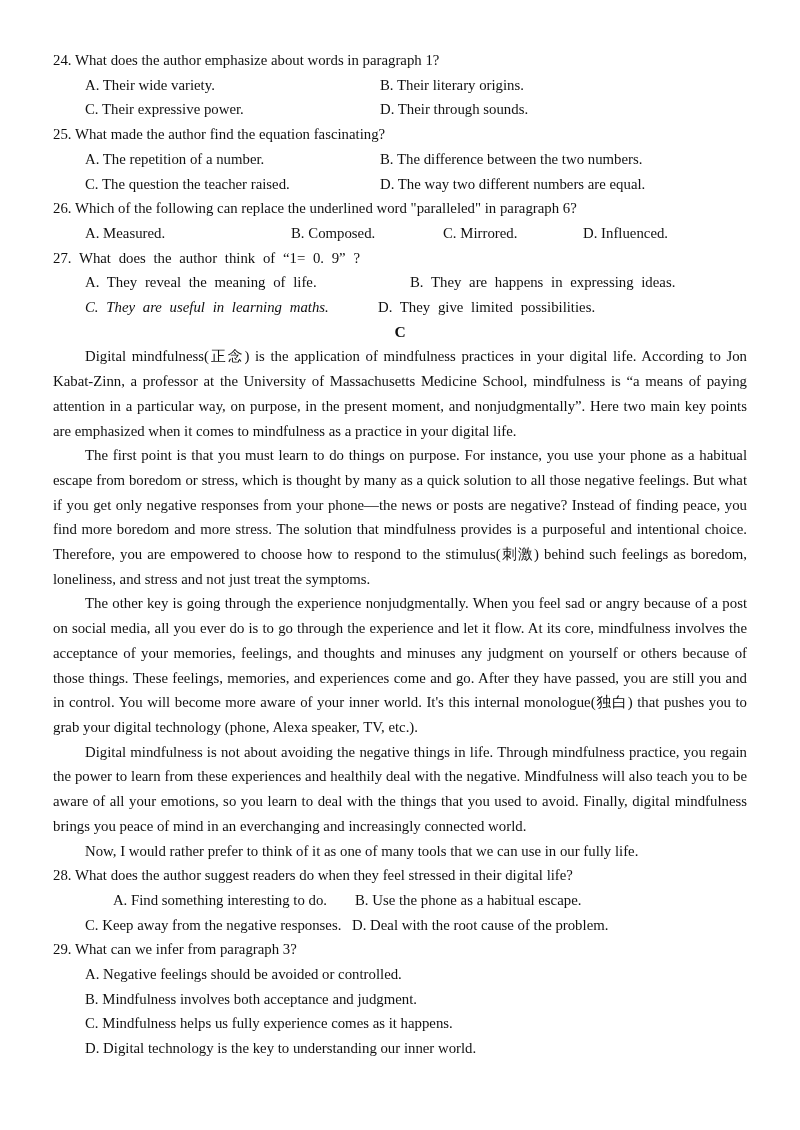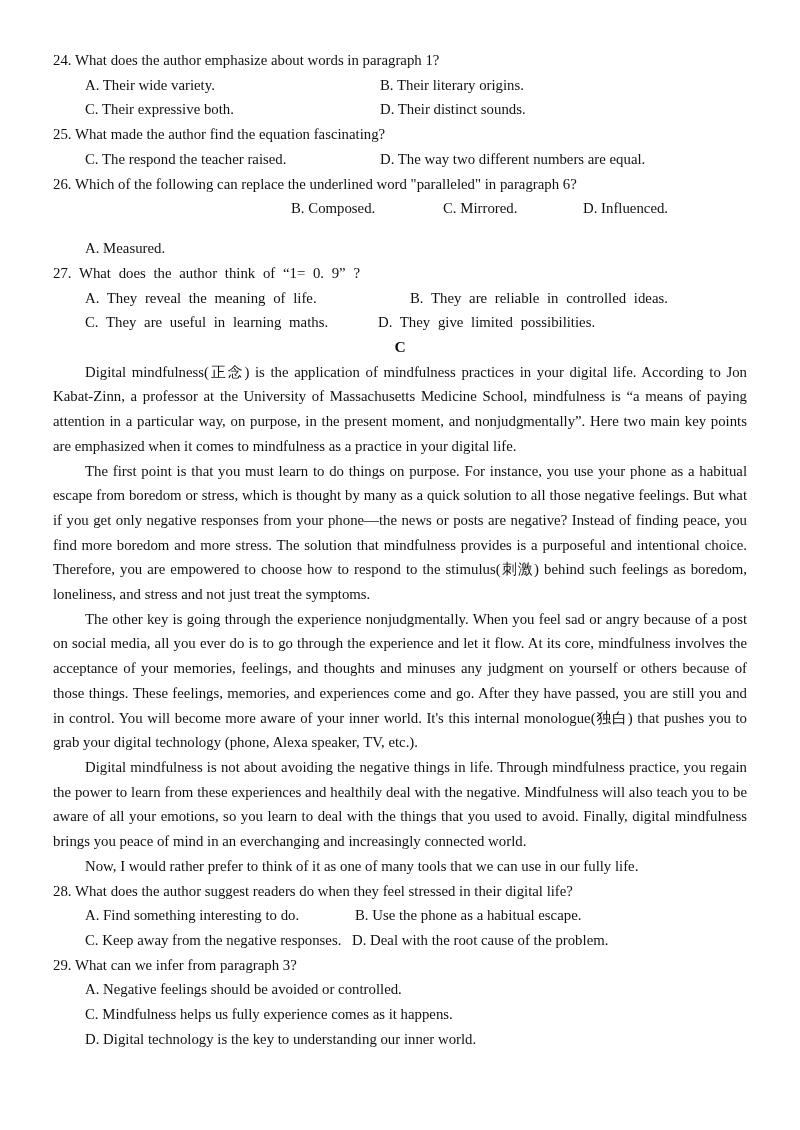--- a/index.html
+++ b/index.html
@@ -30,24 +30,24 @@
   .opt {
     display: inline-block;
     white-space: nowrap;
   }
   .opt-stack {
     padding-left: 32px;
     line-height: 24.7px;
   }
   .w295 { width: 295px; }
   .w325 { width: 325px; }
-  .w293 { width: 293px; }
-  .w270 { width: 270px; }
+  .w293 { width: 293px; font-style: italic; }
+  .w270 { width: 270px; text-align: center; }
   .w267 { width: 267px; }
-  .w163 { width: 163px; margin-top: 40px; }
+  .w163 { width: 163px; }
   .w152 { width: 152px; margin-left: 43px; }
   .w140 { width: 140px; }
   .ws   { word-spacing: 4px; }
   .section-label {
     text-align: center;
     font-weight: bold;
     font-size: 15.5px;
     line-height: 24.7px;
   }
   .para {
@@ -62,48 +62,52 @@
 
 <div class="page">
 
   <div class="q">
     <div class="q-text">24. What does the author emphasize about words in paragraph 1?</div>
     <div class="opt-row">
       <span class="opt w295">A. Their wide variety.</span>
       <span class="opt">B. Their literary origins.</span>
     </div>
     <div class="opt-row">
-      <span class="opt w295">C. Their expressive both.</span>
-      <span class="opt">D. Their distinct sounds.</span>
+      <span class="opt w295">C. Their expressive power.</span>
+      <span class="opt">D. Their through sounds.</span>
     </div>
   </div>
 
   <div class="q">
     <div class="q-text">25. What made the author find the equation fascinating?</div>
     <div class="opt-row">
-      <span class="opt w295">C. The respond the teacher raised.</span>
+      <span class="opt w295">A. The repetition of a number.</span>
+      <span class="opt">B. The difference between the two numbers.</span>
+    </div>
+    <div class="opt-row">
+      <span class="opt w295">C. The question the teacher raised.</span>
       <span class="opt">D. The way two different numbers are equal.</span>
     </div>
   </div>
 
   <div class="q">
     <div class="q-text">26. Which of the following can replace the underlined word "paralleled" in paragraph 6?</div>
     <div class="opt-row">
       <span class="opt w163">A. Measured.</span>
       <span class="opt w152">B. Composed.</span>
       <span class="opt w140">C. Mirrored.</span>
       <span class="opt">D. Influenced.</span>
     </div>
   </div>
 
   <div class="q ws">
     <div class="q-text ws">27. What does the author think of “1= 0. 9” ?</div>
     <div class="opt-row">
       <span class="opt w325 ws">A. They reveal the meaning of life.</span>
-      <span class="opt ws">B. They are reliable in controlled ideas.</span>
+      <span class="opt ws">B. They are happens in expressing ideas.</span>
     </div>
     <div class="opt-row">
       <span class="opt w293 ws">C. They are useful in learning maths.</span>
       <span class="opt ws">D. They give limited possibilities.</span>
     </div>
   </div>
 
   <div class="section-label">C</div>
 
   <p class="para">Digital mindfulness(正念) is the application of mindfulness practices in your digital life. According to Jon Kabat-Zinn, a professor at the University of Massachusetts Medicine School, mindfulness is “a means of paying attention in a particular way, on purpose, in the present moment, and nonjudgmentally”. Here two main key points are emphasized when it comes to mindfulness as a practice in your digital life.</p>
@@ -120,17 +124,18 @@
     </div>
     <div class="opt-row">
       <span class="opt w267">C. Keep away from the negative responses.</span>
       <span class="opt">D. Deal with the root cause of the problem.</span>
     </div>
   </div>
 
   <div class="q">
     <div class="q-text">29. What can we infer from paragraph 3?</div>
     <div class="opt-stack">A. Negative feelings should be avoided or controlled.</div>
+    <div class="opt-stack">B. Mindfulness involves both acceptance and judgment.</div>
     <div class="opt-stack">C. Mindfulness helps us fully experience comes as it happens.</div>
     <div class="opt-stack">D. Digital technology is the key to understanding our inner world.</div>
   </div>
 
 </div>
 
 </body></html>

